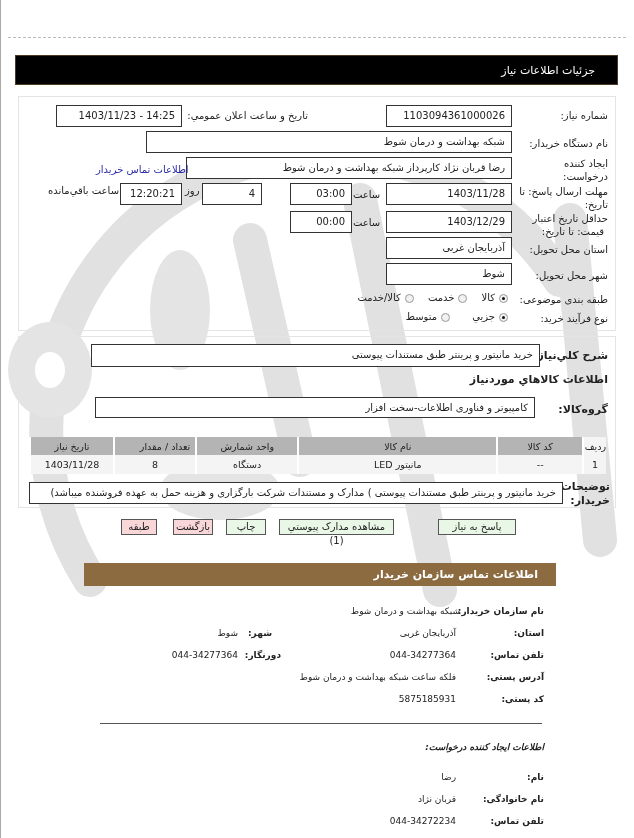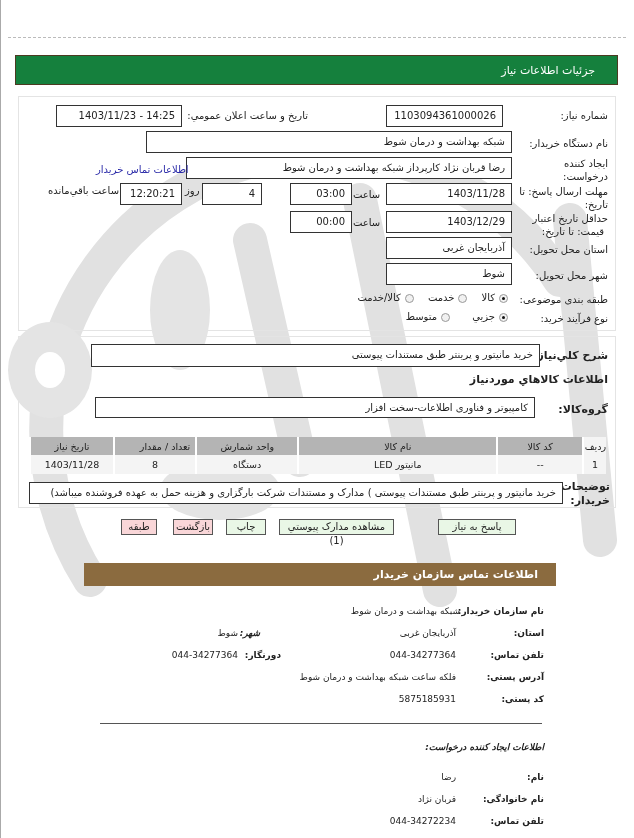--- a/index.html
+++ b/index.html
@@ -4,21 +4,21 @@
   <style>
     * { box-sizing: border-box; margin: 0; padding: 0; }
     html, body { width: 634px; height: 838px; overflow: hidden; background: #fff; }
     body { font-family: "DejaVu Sans", sans-serif; font-size: 10px; color: #222; position: relative; direction: rtl; }
     .left-rule { position: absolute; left: 0; top: 0; width: 4px; height: 838px; border-left: 1px solid #aaa; }
     .top-dash { position: absolute; left: 8px; right: 8px; top: 37px; border-top: 1px dashed #bbb; }
 
     
     .watermark { position: absolute; left: 0; top: 160px; width: 634px; height: 470px; pointer-events: none; z-index: 0; }
 
-    .title-bar { position: absolute; left: 15px; top: 55px; width: 603px; height: 30px; background: #15803d; border: 1px solid #4c3a22; color: #fff; font-size: 11px; line-height: 30px; padding-right: 22px; z-index: 1; }
+    .title-bar { position: absolute; left: 15px; top: 55px; width: 603px; height: 30px; background: #000000; border: 1px solid #4c3a22; color: #fff; font-size: 11px; line-height: 30px; padding-right: 22px; z-index: 1; }
 
     .panel { position: absolute; left: 18px; top: 96px; width: 598px; height: 235px; border: 1px solid #e4e4e4; z-index: 1; }
     .panel2 { position: absolute; left: 18px; top: 336px; width: 598px; height: 172px; border: 1px solid #e4e4e4; z-index: 1; }
 
     .z { position: absolute; z-index: 2; }
     .lbl { font-size: 10px; color: #222; white-space: nowrap; }
     .box { position: absolute; z-index: 2; border: 1px solid #333; background: #fff; height: 22px; line-height: 20px; padding: 0 6px; font-size: 10px; white-space: nowrap; overflow: hidden; }
     .box.ltr { direction: ltr; text-align: right; }
     .link { color: #2a2aa8; }
     .bold { font-weight: bold; font-size: 11px; }
@@ -62,21 +62,21 @@
 </svg>
 
 <div class="title-bar">
   <span>جزئيات اطلاعات نياز</span>
 </div>
 
 <div class="panel"></div>
 <div class="panel2"></div>
 
 <span class="z lbl" style="right:26px; top:110px;">شماره نياز:</span>
-<div class="box ltr" style="left:386px; top:105px; width:117px;">1103094361000026</div>
+<div class="box ltr" style="left:386px; top:105px; width:126px;">1103094361000026</div>
 <span class="z lbl" style="right:326px; top:110px;">تاريخ و ساعت اعلان عمومي:</span>
 <div class="box ltr" style="left:56px; top:105px; width:126px;">1403/11/23 - 14:25</div>
 
 <span class="z lbl" style="right:26px; top:138px;">نام دستگاه خريدار:</span>
 <div class="box" style="left:146px; top:131px; width:366px;">شبکه بهداشت و درمان شوط</div>
 
 <span class="z lbl" style="right:26px; top:158px;">ايجاد کننده</span>
 <span class="z lbl" style="right:26px; top:171px;">درخواست:</span>
 <div class="box" style="left:186px; top:157px; width:326px;">رضا قربان نژاد کارپرداز شبکه بهداشت و درمان شوط</div>
 <span class="z lbl link" style="left:96px; top:164px;">اطلاعات تماس خريدار</span>
@@ -157,21 +157,21 @@
 
 <div class="contact-bar">
   <span>اطلاعات تماس سازمان خريدار</span>
 </div>
 
 <span class="ci k" style="right:90px; top:606px;">نام سازمان خريدار:</span>
 <span class="ci" style="right:174px; top:606px;">شبکه بهداشت و درمان شوط</span>
 
 <span class="ci k" style="right:90px; top:628px;">استان:</span>
 <span class="ci" style="right:178px; top:628px;">آذربايجان غربى</span>
-<span class="ci k" style="right:374px; top:628px;font-style:italic;">شهر:</span>
+<span class="ci k" style="right:362px; top:628px;">شهر:</span>
 <span class="ci" style="right:396px; top:628px;">شوط</span>
 
 <span class="ci k" style="right:90px; top:650px;">تلفن تماس:</span>
 <span class="ci" style="right:178px; top:650px;">044-34277364</span>
 <span class="ci k" style="right:353px; top:650px;">دورنگار:</span>
 <span class="ci" style="right:396px; top:650px;">044-34277364</span>
 
 <span class="ci k" style="right:90px; top:672px;">آدرس پستى:</span>
 <span class="ci" style="right:178px; top:672px;">فلکه ساعت شبکه بهداشت و درمان شوط</span>
 

